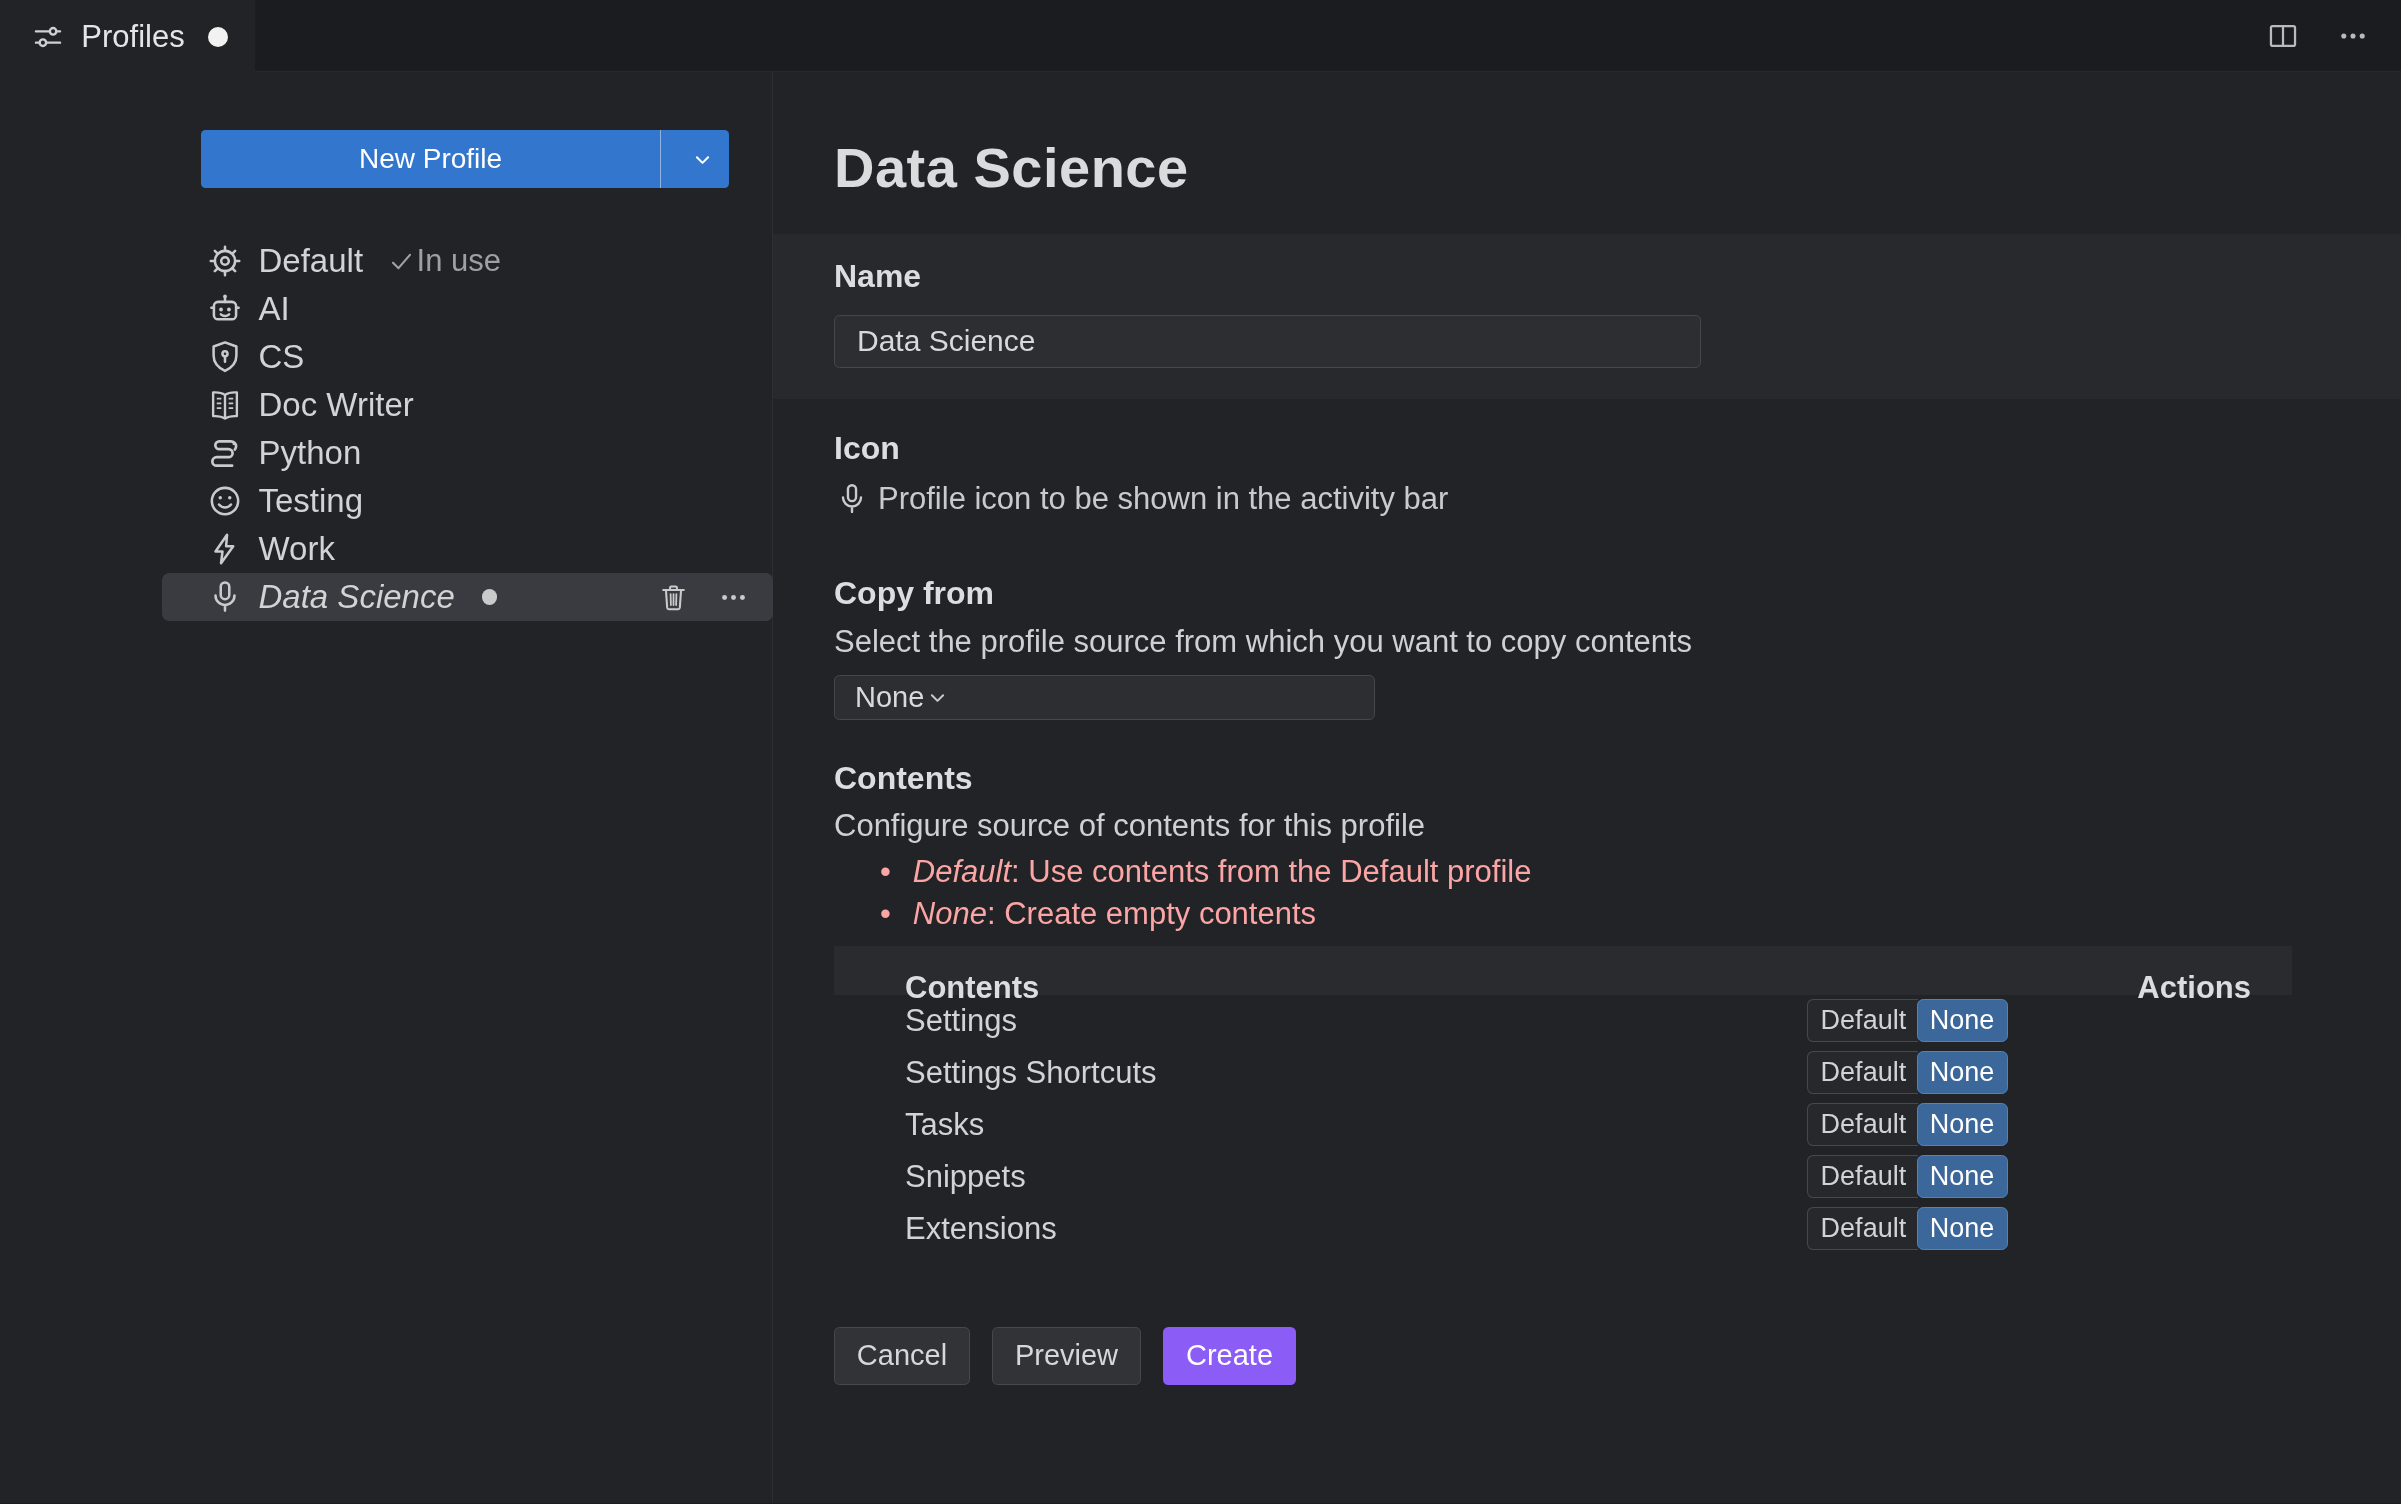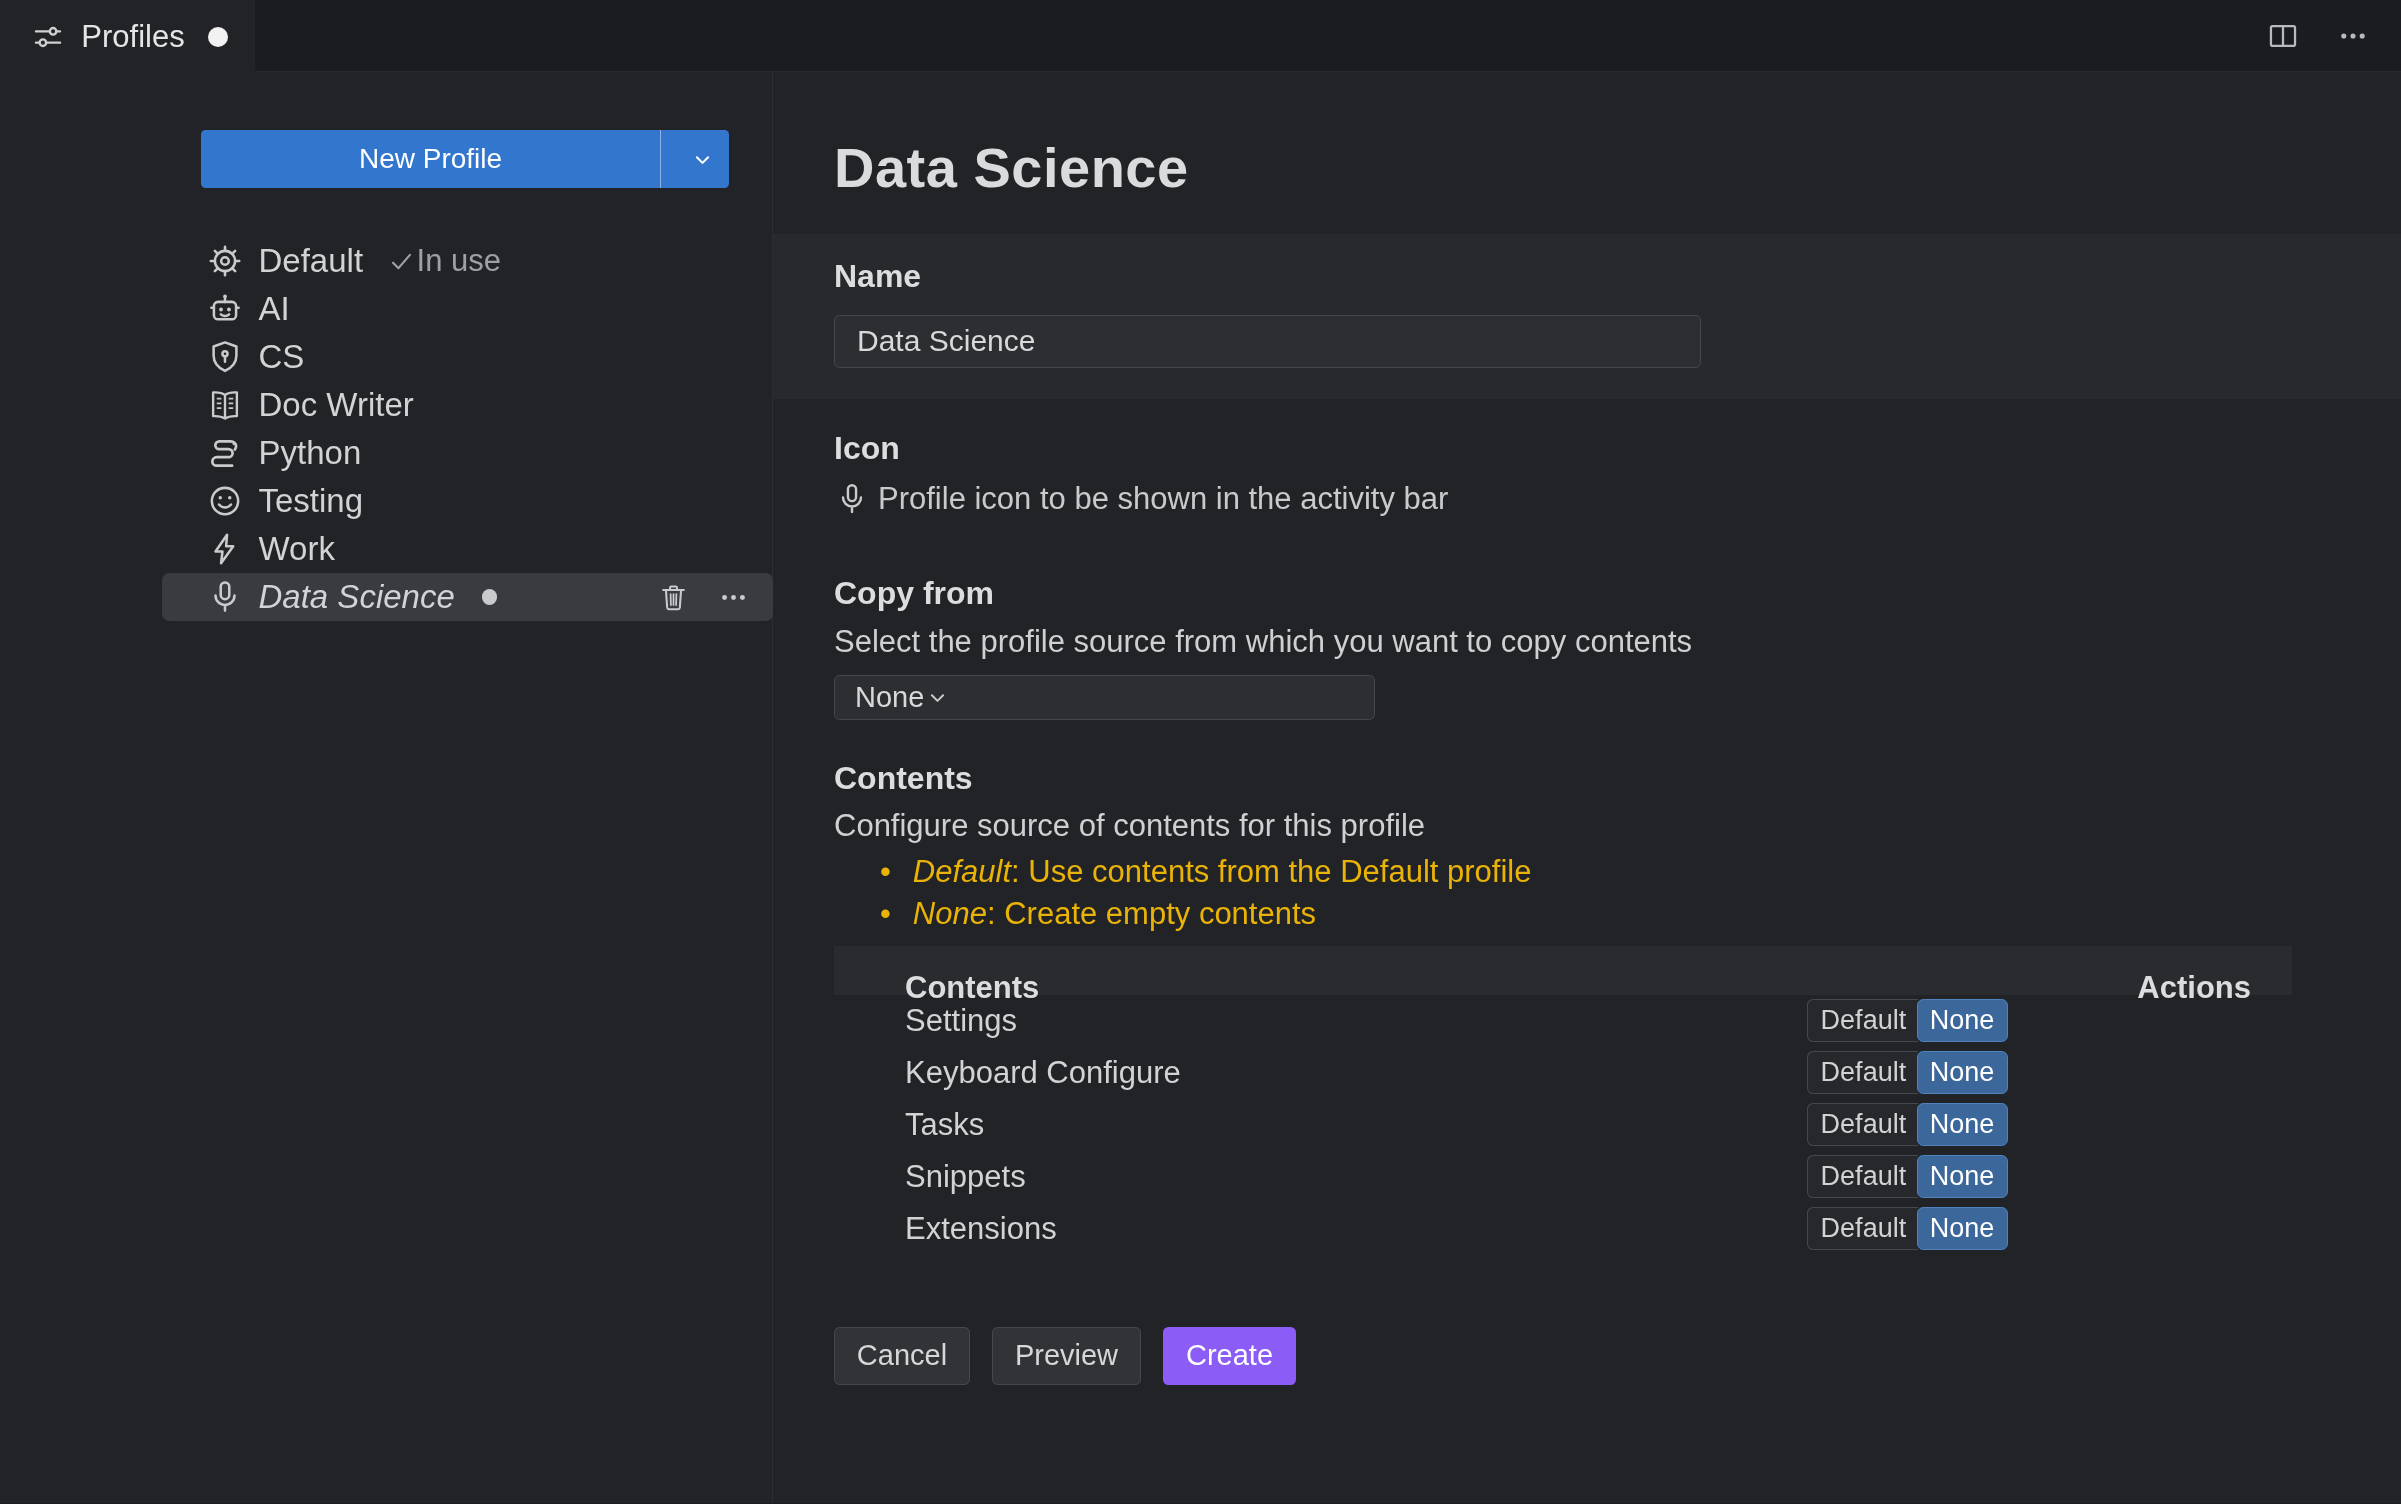--- a/index.html
+++ b/index.html
@@ -73,21 +73,21 @@
   .cf-select {
     margin-top:14.5px; width:541px; height:45px; padding:0 20px;
     background:#2d2e32; border:1.8px solid #46474b; border-radius:5.4px;
     display:flex; align-items:center; font-size:29px; color:#d8d9db; cursor:pointer;
   }
   .cf-select svg { width:27px; height:27px; margin-left:auto; color:#c9cacc; }
 
   .contents-section { margin-top:40px; }
   .contents-section .sec-desc { margin-top:11px; }
   .bullets { list-style:none; margin-top:7.2px; }
-  .bullets li { display:flex; align-items:baseline; margin-left:46px; font-size:31px; line-height:42px; color:#eab308; }
+  .bullets li { display:flex; align-items:baseline; margin-left:46px; font-size:31px; line-height:42px; color:#fca5a5; }
   .bullets li::before { content:"•"; margin-right:22px; }
   .bullets em { font-style:italic; }
 
   .ctable { margin-top:11px; }
   .thead, .trow { display:grid; grid-template-columns:1fr 299px 235px; align-items:center; }
   .thead { height:49px; background:#2a2b2f; font-weight:700; font-size:31px; color:#dcdddf; }
   .th-contents, .td-label { padding-left:71px; }
   .th-source { text-align:center;margin-top:48px; }
   .th-actions { text-align:right; padding-right:41px; }
   .trow { height:52px; font-size:31px; color:#d2d3d5; }
@@ -372,21 +372,21 @@
       <div class="td-label">Settings</div>
       <div class="td-source">
         <div class="seg">
           <button class="seg-default">Default</button>
           <button class="seg-none">None</button>
         </div>
       </div>
       <div class="td-actions"></div>
     </div>
             <div class="trow">
-      <div class="td-label">Keyboard Configure</div>
+      <div class="td-label">Settings Shortcuts</div>
       <div class="td-source">
         <div class="seg">
           <button class="seg-default">Default</button>
           <button class="seg-none">None</button>
         </div>
       </div>
       <div class="td-actions"></div>
     </div>
             <div class="trow">
       <div class="td-label">Tasks</div>

